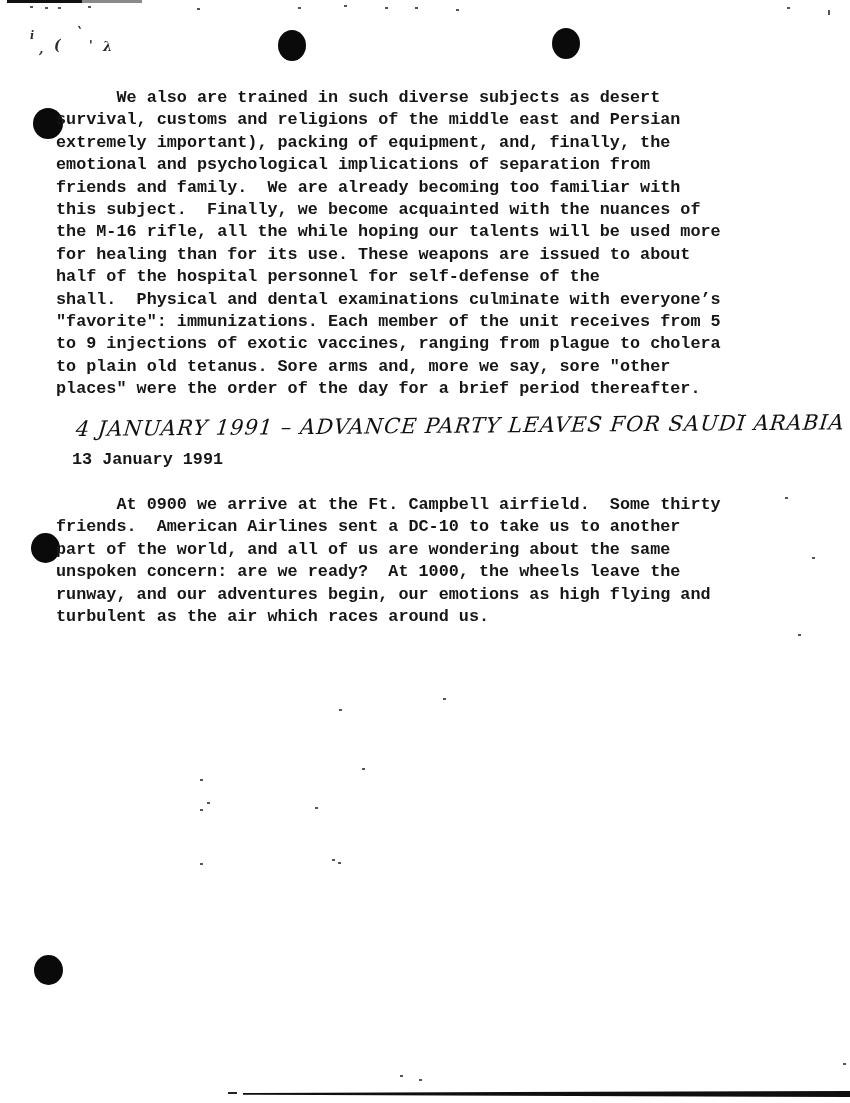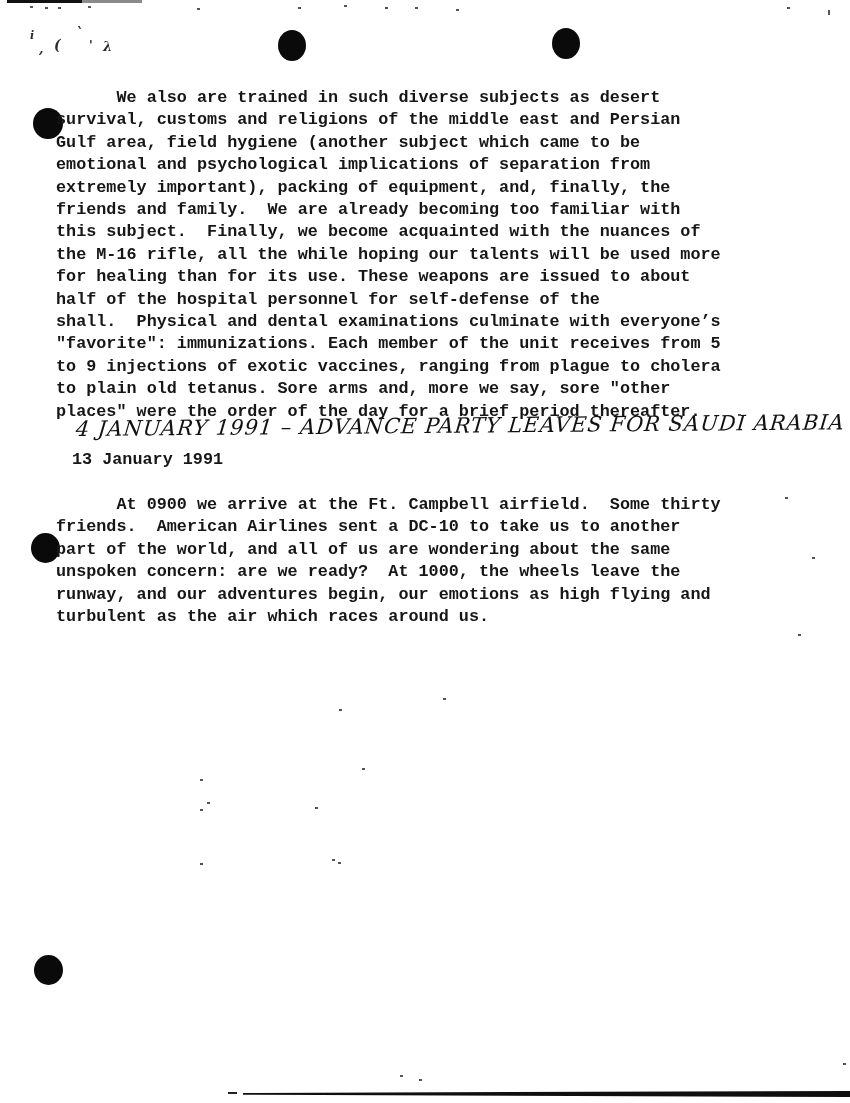--- a/index.html
+++ b/index.html
@@ -137,23 +137,22 @@
 
   <div class="dot d1"></div>
   <div class="dot d2"></div>
   <div class="dot d3"></div>
   <div class="dot d4"></div>
   <div class="dot d5"></div>
 
   <div class="para p1">
     <div class="ln">      We also are trained in such diverse subjects as desert</div>
     <div class="ln">survival, customs and religions of the middle east and Persian</div>
-    <div class="ln">Gulf area, field hygiene (another subject which came to be</div>
+    <div class="ln">extremely important), packing of equipment, and, finally, the</div>
     <div class="ln">emotional and psychological implications of separation from</div>
-    <div class="ln">extremely important), packing of equipment, and, finally, the</div>
     <div class="ln">friends and family.  We are already becoming too familiar with</div>
     <div class="ln">this subject.  Finally, we become acquainted with the nuances of</div>
     <div class="ln">the M-16 rifle, all the while hoping our talents will be used more</div>
     <div class="ln">for healing than for its use. These weapons are issued to about</div>
     <div class="ln">half of the hospital personnel for self-defense of the</div>
     <div class="ln">shall.  Physical and dental examinations culminate with everyone’s</div>
     <div class="ln">"favorite": immunizations. Each member of the unit receives from 5</div>
     <div class="ln">to 9 injections of exotic vaccines, ranging from plague to cholera</div>
     <div class="ln">to plain old tetanus. Sore arms and, more we say, sore "other</div>
     <div class="ln">places" were the order of the day for a brief period thereafter.</div>

